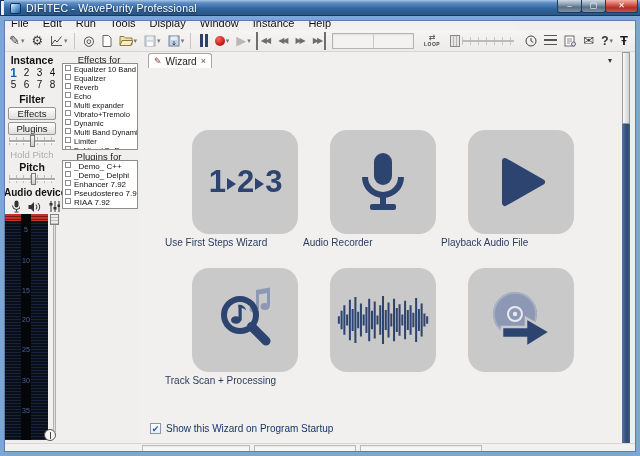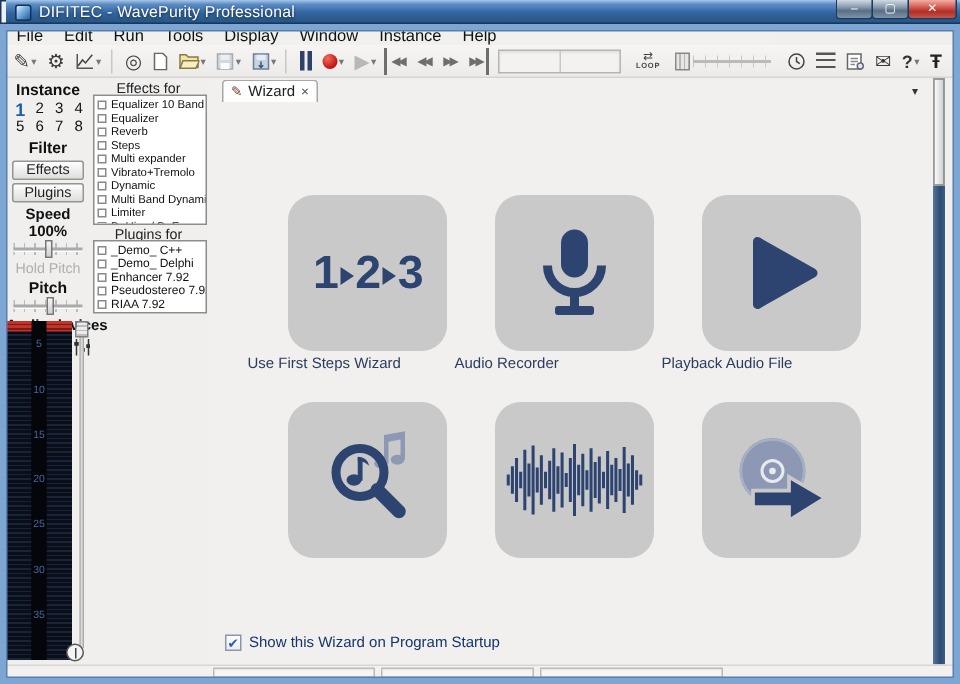--- a/index.html
+++ b/index.html
@@ -15,21 +15,21 @@
     background:linear-gradient(180deg,#a8c6e6 0%,#5b8cc6 18%,#31649f 55%,#27537f 100%);
     display:flex;align-items:center;color:#fff;font-size:10.5px;}
   #app-icon{width:11px;height:11px;margin:0 5px 0 6px;background:linear-gradient(135deg,#e8f2fb 0%,#7fb2e0 40%,#1d5c9e 100%);border:1px solid #10365e;border-radius:2px;}
   #title-text{text-shadow:0 1px 2px rgba(0,0,0,.6);letter-spacing:.2px;}
   #win-buttons{position:absolute;right:6px;top:0;display:flex;height:13px;}
   .winbtn{width:25px;height:13px;border:1px solid #1a3a5e;border-top:none;
     background:linear-gradient(180deg,#cfd9e4 0%,#8699ac 40%,#5a6f85 60%,#7f93a6 100%);
     color:#fff;font-size:8px;line-height:11px;text-align:center;border-radius:0 0 3px 3px;margin-left:-1px;}
   .winbtn.close{width:33px;background:linear-gradient(180deg,#f2b0a4 0%,#d9645a 35%,#b02f27 65%,#c4574d 100%);}
   
-  #menubar{left:4px;top:17px;width:512px;height:13px;display:flex;align-items:center;font-size:11px;color:#111;background:#f1f0ef;}
+  #menubar{left:4px;top:17px;width:512px;height:13px;display:flex;align-items:flex-start;font-size:11px;color:#111;background:#f1f0ef;}
   .menu-item{padding:0 7px;}
   
   #toolbar{left:4px;top:30px;width:632px;height:22px;background:linear-gradient(#f6f5f4,#ecebe9);border-bottom:1px solid #d6d4d1;display:flex;align-items:center;font-size:12px;color:#3c3c3c;}
   .tbtn{display:flex;align-items:center;justify-content:center;height:18px;padding:0 2px;margin-left:3px;}
   .caret{font-size:7px;color:#777;margin-left:1px;}
   .tsep{width:1px;height:16px;background:#c9c7c4;margin:0 4px;}
   .glyph13{font-size:13px;line-height:13px;}
   .disabled{color:#b8b8b8;}
   .rec-dot{width:10px;height:10px;border-radius:50%;background:radial-gradient(circle at 35% 30%,#f26a5d,#c01414 70%);}
   .bars-icon{display:flex;gap:2px;}
@@ -60,21 +60,21 @@
   .hslider{position:relative;width:50px;height:12px;margin-left:3px;}
   .hslider .track{position:absolute;left:2px;right:2px;top:5px;height:2px;background:#aaa;box-shadow:0 1px 0 #fff;}
   .hslider .ticks{position:absolute;left:2px;right:2px;top:2px;height:8px;background:repeating-linear-gradient(90deg,#bbb 0 1px,transparent 1px 7px);}
   .hslider .thumb{position:absolute;top:0;width:5px;height:12px;background:linear-gradient(#f5f5f5,#cfcfcf);border:1px solid #777;}
   .dim{color:#b0aeab;}
   #device-icons{display:flex;align-items:center;gap:8px;margin:2px 0 0 8px;}
   
   .panel-title{position:absolute;width:78px;text-align:center;font-size:9.5px;color:#222;}
   .listbox{position:absolute;background:#fff;border:1px solid #8f8d8a;padding:1px 0 0 2px;overflow:hidden;}
   .listbox ul{list-style:none;margin:0;padding:0;}
-  .listbox li{display:flex;align-items:center;white-space:nowrap;color:#111;}
+  .listbox li{display:flex;align-items:flex-start;white-space:nowrap;color:#111;}
   .cbx{display:inline-block;width:6px;height:6px;border:1px solid #8a8a8a;background:#fff;margin-right:3px;flex:0 0 auto;}
   
   #meter{left:4px;top:214px;width:44px;height:226px;background:#07080d;}
   #meter .chan{position:absolute;top:0;bottom:0;width:17px;
      background:repeating-linear-gradient(180deg,rgba(45,70,110,.45) 0 1px,rgba(10,14,24,1) 1px 3px);}
   #meter .chan.l{left:0;} #meter .chan.r{right:0;}
   #meter .red{position:absolute;top:0;height:7px;width:17px;background:repeating-linear-gradient(180deg,#c2342a 0 2px,#7e1a14 2px 3px);}
   #meter .scale{position:absolute;left:17px;width:10px;top:0;bottom:0;background:#05060a;}
   #meter .num{position:absolute;width:44px;text-align:center;font-size:7px;color:#46659e;left:0;}
   #meter-slider{left:50px;top:214px;width:9px;height:218px;}
@@ -256,21 +256,20 @@
       <span>3</span>
       <span>4</span>
       <span>5</span>
       <span>6</span>
       <span>7</span>
       <span>8</span>
     </div>
     <div class="side-h" style="margin-top:2px;">Filter</div>
     <span class="side-btn">Effects</span>
     <span class="side-btn">Plugins</span>
-    <div class="side-h" style="margin-top:3px;font-size:10px;">Speed 100%</div>
     <div class="hslider">
       <span class="ticks"></span>
       <span class="track"></span>
       <span class="thumb" style="left:23px;"></span>
     </div>
     <div class="side-h dim" style="margin-top:2px;font-size:9.5px;font-weight:normal;">Hold Pitch</div>
     <div class="side-h" style="margin-top:1px;">Pitch</div>
     <div class="hslider">
       <span class="ticks"></span>
       <span class="track"></span>
@@ -306,21 +305,21 @@
       <li>
           <span class="cbx"></span>
           <span>Equalizer</span>
         </li>
       <li>
           <span class="cbx"></span>
           <span>Reverb</span>
         </li>
       <li>
           <span class="cbx"></span>
-          <span>Steps</span>
+          <span>Echo</span>
         </li>
       <li>
           <span class="cbx"></span>
           <span>Multi expander</span>
         </li>
       <li>
           <span class="cbx"></span>
           <span>Vibrato+Tremolo</span>
         </li>
       <li>
@@ -440,20 +439,21 @@
       </g>
       <circle cx="28" cy="28" r="16" fill="none" stroke="#2e4470" stroke-width="6"></circle>
       <path d="M39.5 39.5L54 54" stroke="#2e4470" stroke-width="9" stroke-linecap="round"></path>
       <g fill="#2e4470">
         <ellipse cx="24" cy="33" rx="5" ry="3.8"></ellipse>
         <rect x="26.5" y="18" width="3.2" height="15.5"></rect>
         <path d="M26.5 17.5c4 .5 7 2 7.5 6-2-2.2-4.5-3-7.5-3z"></path>
       </g>
     </svg>
   </div>
+  <div class="tile-label abs" style="left:165px;top:375px;">Track Scan + Processing</div>
 
   <div class="tile abs" style="left:330px;top:268px;">
     <svg width="92" height="58" viewBox="0 0 100 56">
       <path stroke="#2e4470" stroke-width="2.2" d="M2 24v8M5 18v20M8 12v32M11 22v12M14 6v44M17 16v24M20 3v50M23 19v18M26 10v36M29 22v12M32 14v28M35 5v46M38 18v20M41 8v40M44 23v10M47 12v32M50 2v52M53 17v22M56 9v38M59 21v14M62 5v46M65 15v26M68 11v34M71 22v12M74 7v42M77 17v22M80 12v32M83 20v16M86 4v48M89 16v24M92 10v36M95 21v14M98 24v8"></path>
     </svg>
   </div>
 
   <div class="tile abs" style="left:468px;top:268px;">
     <svg width="66" height="64" viewBox="0 0 66 64">
       <circle cx="27" cy="26" r="22" fill="#8d99b4"></circle>

